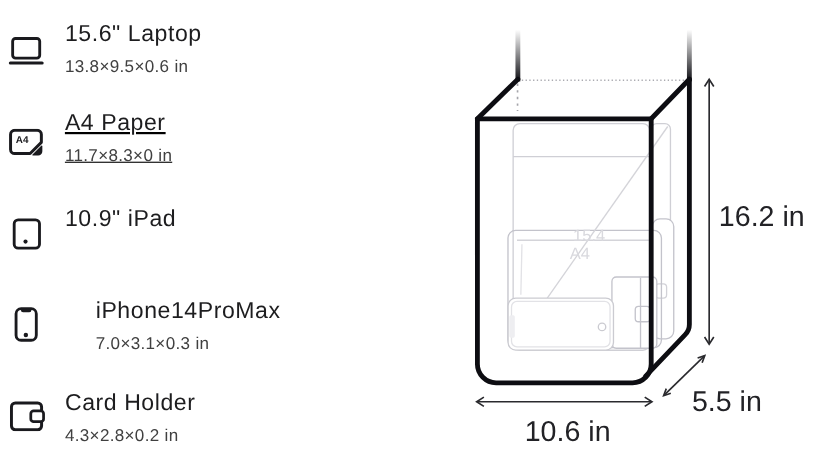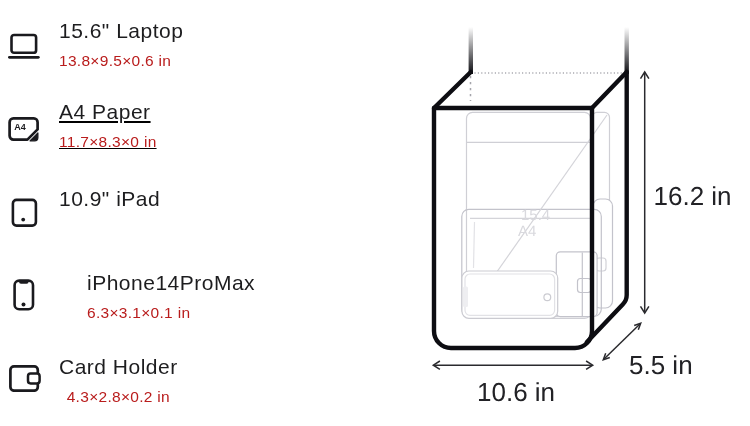--- a/index.html
+++ b/index.html
@@ -1,20 +1,20 @@
 <!DOCTYPE html>
 <html><head>
 <meta charset="utf-8">
 <style>
   html,body{margin:0;padding:0;}
   *{-webkit-font-smoothing:antialiased;}
   body{width:750px;height:426px;background:#ffffff;font-family:"Liberation Sans",sans-serif;position:relative;overflow:hidden;}
   .item{position:absolute;left:59px;}
   .item h2{margin:0;font-size:21px;line-height:22px;font-weight:400;color:#1d1d1f;letter-spacing:0.5px;}
-  .item p{margin:10.5px 0 0 0;font-size:15.5px;line-height:16px;font-weight:400;color:#b91c1c;letter-spacing:0.3px;}
+  .item p{margin:10.5px 0 0 0;font-size:15.5px;line-height:16px;font-weight:400;color:#404040;letter-spacing:0.3px;}
   .icon{position:absolute;left:0;top:0;}
   svg{display:block;}
 </style>
 </head>
 <body>
 
 <div class="item" style="top:20px;">
   <h2>15.6" Laptop</h2>
   <p>13.8×9.5×0.6 in</p>
 </div>
@@ -39,30 +39,30 @@
   <h2>10.9" iPad</h2>
 </div>
 
 <svg class="icon" style="left:10px;top:197px;" width="28" height="31" viewBox="0 0 28 31">
   <rect x="2.9" y="2.9" width="23" height="25.7" rx="3.6" fill="none" stroke="#1a1a1e" stroke-width="2.6"></rect>
   <circle cx="13.2" cy="22.6" r="1.9" fill="#1a1a1e"></circle>
 </svg>
 
 <div class="item" style="top:272px;margin-left:28px;">
   <h2>iPhone14ProMax</h2>
-  <p>6.3×3.1×0.1 in</p>
+  <p>7.0×3.1×0.3 in</p>
 </div>
 
 <svg class="icon" style="left:12px;top:278px;" width="24" height="36" viewBox="0 0 24 36">
   <rect x="2.6" y="2.6" width="18.4" height="28.7" rx="4.6" fill="none" stroke="#1a1a1e" stroke-width="2.6"></rect>
   <path d="M7 2.9 v0.9 a2 2 0 0 0 2 2 h5.6 a2 2 0 0 0 2 -2 v-0.9 z" fill="#1a1a1e"></path>
   <circle cx="11.5" cy="26.6" r="2" fill="#1a1a1e"></circle>
 </svg>
 
-<div class="item" style="top:356px;text-align:center;">
+<div class="item" style="top:356px;">
   <h2>Card Holder</h2>
   <p>4.3×2.8×0.2 in</p>
 </div>
 
 <svg class="icon" style="left:9px;top:364px;" width="34" height="28" viewBox="0 0 34 28">
   <rect x="1.4" y="2.3" width="27.4" height="24.4" rx="3.6" fill="none" stroke="#1a1a1e" stroke-width="2.7"></rect>
   <rect x="19" y="9.6" width="11.6" height="9.8" rx="2.6" fill="#ffffff" stroke="#1a1a1e" stroke-width="2.5"></rect>
 </svg>
 
 <svg style="position:absolute;left:0;top:0;text-rendering:geometricPrecision;" width="750" height="426" viewBox="0 0 750 426">

